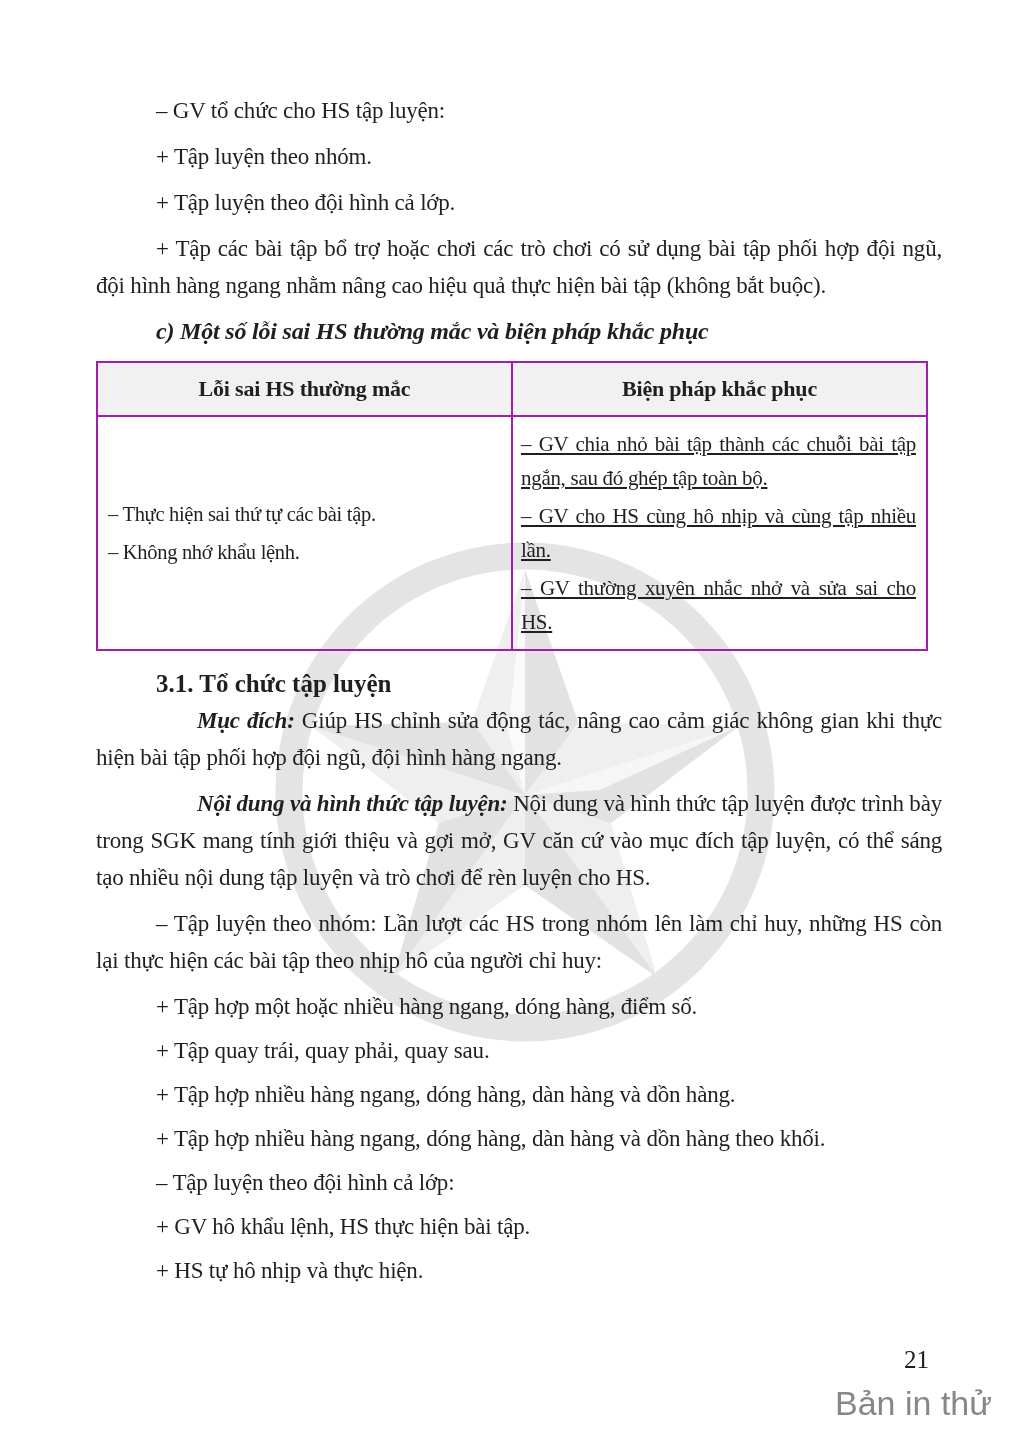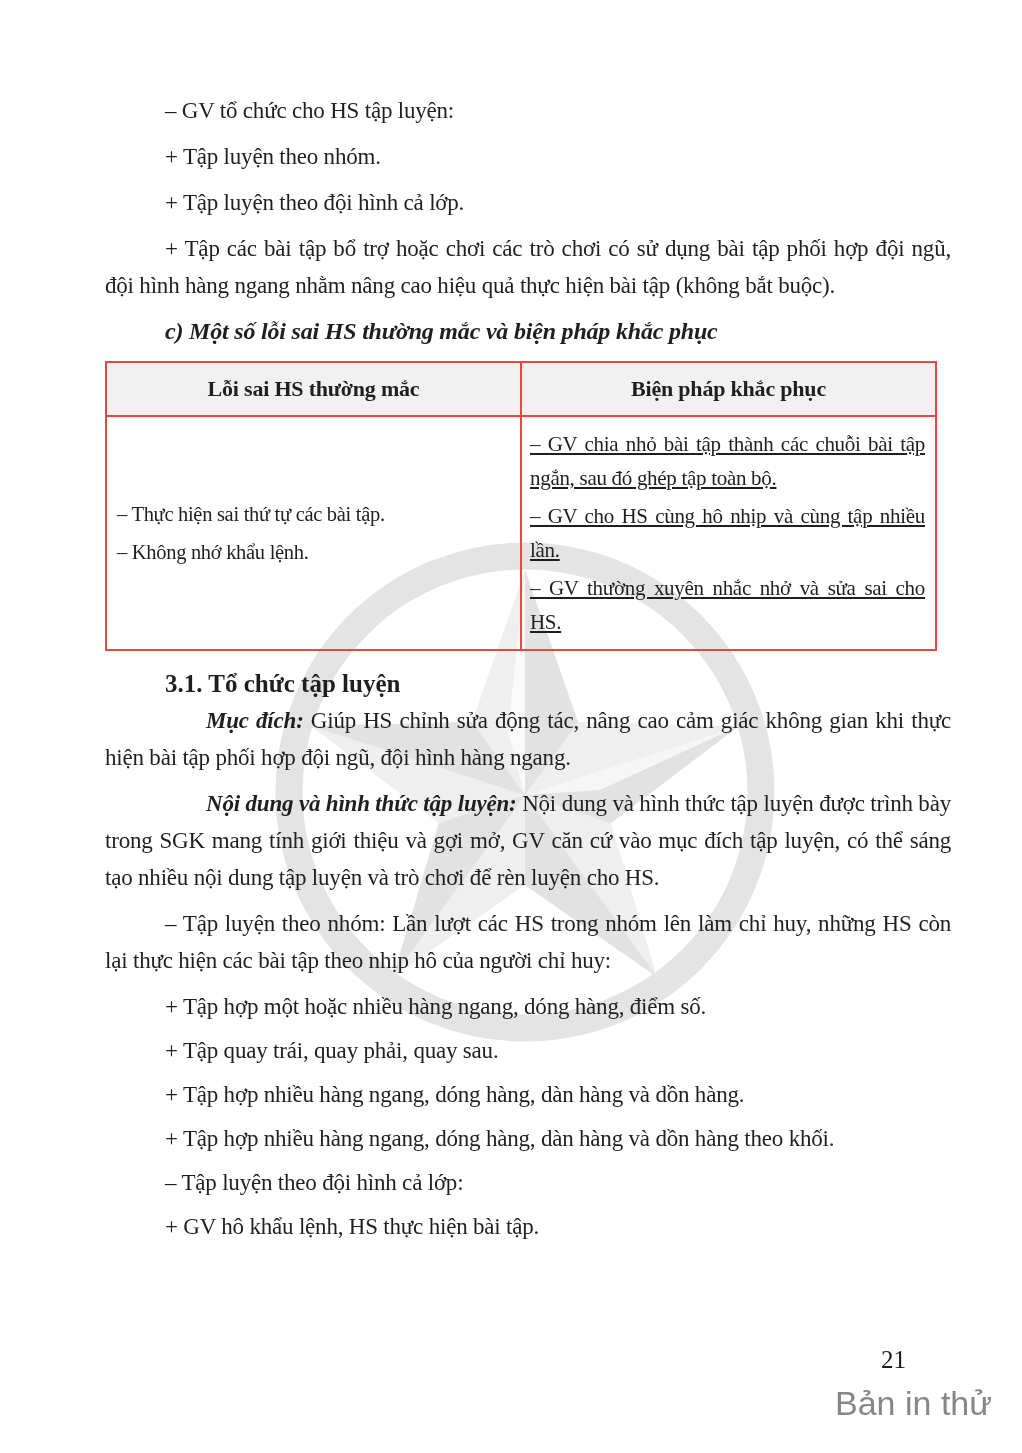--- a/index.html
+++ b/index.html
@@ -13,21 +13,21 @@
     color: #1f1f1f;
   }
   .watermark {
     position: absolute;
     left: 0; top: 0;
     z-index: 0;
     pointer-events: none;
   }
   .content {
     position: absolute;
-    left: 105px;
+    left: 96px;
     top: 92px;
     width: 846px;
     z-index: 1;
   }
   p.body {
     font-size: 23px;
     line-height: 37px;
     margin: 0 0 9px 0;
     text-indent: 60px;
     text-align: justify;
@@ -43,21 +43,21 @@
     letter-spacing: -0.2px;
   }
   .lead { font-weight: bold; font-style: italic; margin-left: 41px; }
   table.errors {
     border-collapse: collapse;
     width: 832px;
     margin-top: 11px;
     table-layout: fixed;
   }
   table.errors th, table.errors td {
-    border: 2px solid #ef4444;
+    border: 2px solid #a21caf;
     margin-left: 32px;
   }
   table.errors th {
     height: 50px;
     background: #f1f1f1;
     font-size: 22px;
     font-weight: bold;
     text-align: center;
     letter-spacing: -0.2px;
   }
@@ -89,21 +89,21 @@
     font-size: 25px;
     font-weight: bold;
     line-height: 37px;
     margin: 14px 0 0 60px;
   }
   .after-h { margin-top: 8px; }
   p.item { margin-bottom: 7px; }
   .footer-num {
     position: absolute;
     top: 1346px;
-    right: 116px;
+    right: 93px;
     font-family: "Liberation Serif", serif;
     font-size: 25px;
     color: #1c1c1c;
     z-index: 1;
   }
   .footer-draft {
     position: absolute;
     top: 1384px;
     right: 30px;
     font-family: "Liberation Sans", sans-serif;
@@ -172,19 +172,20 @@
 
     <p class="body">– Tập luyện theo nhóm: Lần lượt các HS trong nhóm lên làm chỉ huy, những HS còn lại thực hiện các bài tập theo nhịp hô của người chỉ huy:</p>
 
     <p class="body item">+ Tập hợp một hoặc nhiều hàng ngang, dóng hàng, điểm số.</p>
     <p class="body item">+ Tập quay trái, quay phải, quay sau.</p>
     <p class="body item">+ Tập hợp nhiều hàng ngang, dóng hàng, dàn hàng và dồn hàng.</p>
     <p class="body item">+ Tập hợp nhiều hàng ngang, dóng hàng, dàn hàng và dồn hàng theo khối.</p>
 
     <p class="body item">– Tập luyện theo đội hình cả lớp:</p>
     <p class="body item">+ GV hô khẩu lệnh, HS thực hiện bài tập.</p>
+    <p class="body item">+ HS tự hô nhịp và thực hiện.</p>
 
   </div>
 
   <div class="footer-num">21</div>
   <div class="footer-draft">Bản in thử</div>
 
 </div>
 
 </body></html>

